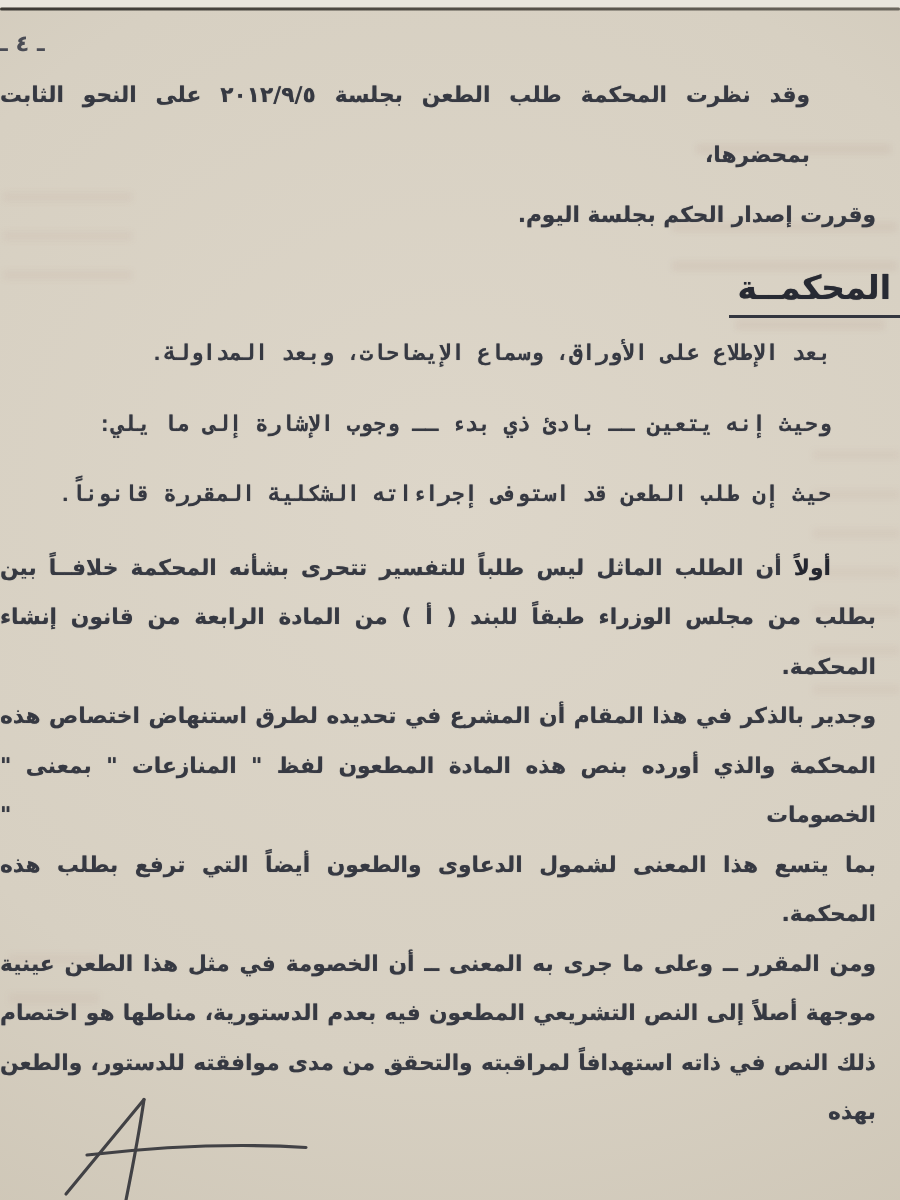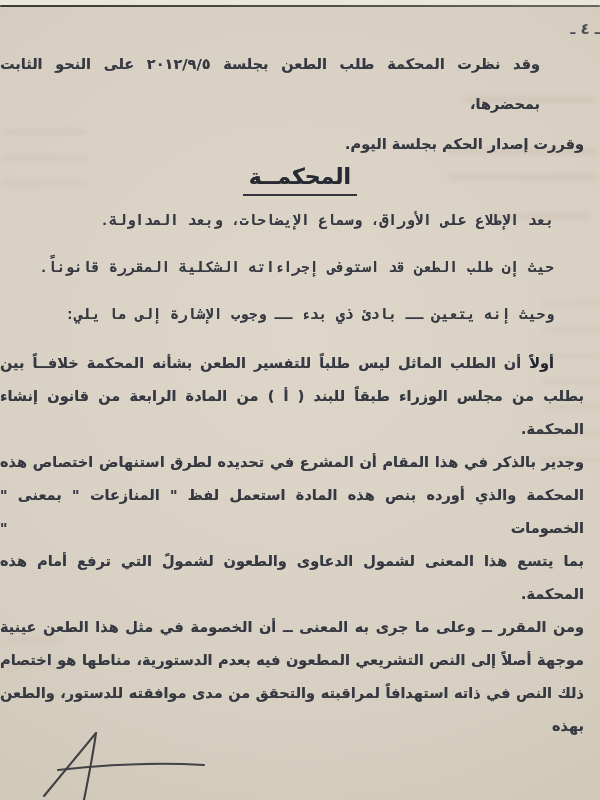--- a/index.html
+++ b/index.html
@@ -19,36 +19,36 @@
     background:repeating-linear-gradient(180deg, rgba(167,124,114,.13) 0 7px, rgba(0,0,0,0) 7px 26px);}
   .g1{right:6px;top:96px;width:130px;height:16px;}
   .g2{right:2px;top:148px;width:150px;height:48px;}
   .g3{right:10px;top:213px;width:100px;height:16px;}
   .g4{right:0px;top:300px;width:58px;height:180px;opacity:.55;}
   .g5{left:2px;top:128px;width:86px;height:70px;opacity:.6;}
   .g6{left:6px;top:636px;width:60px;height:44px;opacity:.55;}
 
   .content{position:absolute;inset:0;z-index:2;color:#363942;}
   .page-number{
-    text-align:right;padding-top:20px;font-size:15px;font-weight:700;color:#4a4c55;letter-spacing:2px;
+    text-align:left;padding-top:20px;font-size:15px;font-weight:700;color:#4a4c55;letter-spacing:2px;
   }
   .block{padding:0 16px 0 0;}
   .line{
     font-size:14.5px;font-weight:700;line-height:33px;
     text-align:justify;text-align-last:justify;
     white-space:normal;color:#363942;
     text-shadow:0 0 .5px rgba(44,46,56,.55);
   }
   .top-par .line{line-height:40px;}
   .top-par{margin-top:6px;}
   .preamble .line{line-height:47px;font-family:Liberation Mono, monospace;}
   .endline{text-align-last:right;}
   .indent{padding-right:30px;}
   .indent-lg{padding-right:44px;}
-  .heading-wrap{text-align:center;margin-bottom:2px;text-decoration:underline;}
+  .heading-wrap{text-align:right;margin-top:16px;margin-bottom:2px;text-decoration:underline;}
   .heading{
     display:inline-block;font-size:22px;font-weight:700;color:#272a33;
     border-bottom:2px solid #33363f;padding:0 6px 5px 6px;
     text-shadow:0 0 .5px rgba(30,32,42,.6);
   }
   .main-par{margin-top:8px;}
   .lead-word{
     font-weight:900;color:#24262f;text-underline-offset:4px;
   }
   .signature{position:absolute;left:22px;top:722px;z-index:4;}
@@ -75,30 +75,30 @@
     <div class="line indent-lg">وقد نظرت المحكمة طلب الطعن بجلسة ٢٠١٢/٩/٥ على النحو الثابت بمحضرها،</div>
     <div class="line endline">وقررت إصدار الحكم بجلسة اليوم.</div>
   </div>
 
   <div class="heading-wrap">
     <span class="heading">المحكمــة</span>
   </div>
 
   <div class="block preamble">
     <div class="line endline indent">بعد الإطلاع على الأوراق، وسماع الإيضاحات، وبعد المداولة.</div>
+    <div class="line endline indent">وحيث إنه يتعين ــ بادئ ذي بدء ــ وجوب الإشارة إلى ما يلي:</div>
     <div class="line endline indent">حيث إن طلب الطعن قد استوفى إجراءاته الشكلية المقررة قانوناً.</div>
-    <div class="line endline indent">وحيث إنه يتعين ــ بادئ ذي بدء ــ وجوب الإشارة إلى ما يلي:</div>
   </div>
 
   <div class="block main-par">
-    <div class="line indent"><span class="lead-word">أولاً</span> <span>أن الطلب الماثل ليس طلباً للتفسير الطعن بشأنه المحكمة خلافــاً بين</span></div>
+    <div class="line indent"><span class="lead-word">أولاً</span> <span>أن الطلب الماثل ليس طلباً للتفسير تتحرى بشأنه المحكمة خلافــاً بين</span></div>
     <div class="line">بطلب من مجلس الوزراء طبقاً للبند ( أ ) من المادة الرابعة من قانون إنشاء المحكمة.</div>
     <div class="line">وجدير بالذكر في هذا المقام أن المشرع في تحديده لطرق استنهاض اختصاص هذه</div>
-    <div class="line">المحكمة والذي أورده بنص هذه المادة استعمل لفظ " المنازعات " بمعنى " الخصومات "</div>
-    <div class="line">بما يتسع هذا المعنى لشمول الدعاوى والطعون لشمولً التي ترفع أمام هذه المحكمة.</div>
+    <div class="line">المحكمة والذي أورده بنص هذه المادة المطعون لفظ " المنازعات " بمعنى " الخصومات "</div>
+    <div class="line">بما يتسع هذا المعنى لشمول الدعاوى والطعون أيضاً التي ترفع بطلب هذه المحكمة.</div>
     <div class="line">ومن المقرر ــ وعلى ما جرى به المعنى ــ أن الخصومة في مثل هذا الطعن عينية</div>
     <div class="line">موجهة أصلاً إلى النص التشريعي المطعون فيه بعدم الدستورية، مناطها هو اختصام</div>
     <div class="line">ذلك النص في ذاته استهدافاً لمراقبته والتحقق من مدى موافقته للدستور، والطعن بهذه</div>
 
   </div>
 
 </div>
 
 <svg class="signature" width="200" height="78" viewBox="0 0 200 78" aria-hidden="true">
   <g fill="none" stroke="#2e2f35" stroke-width="2.1" stroke-linecap="round" opacity="0.88">

